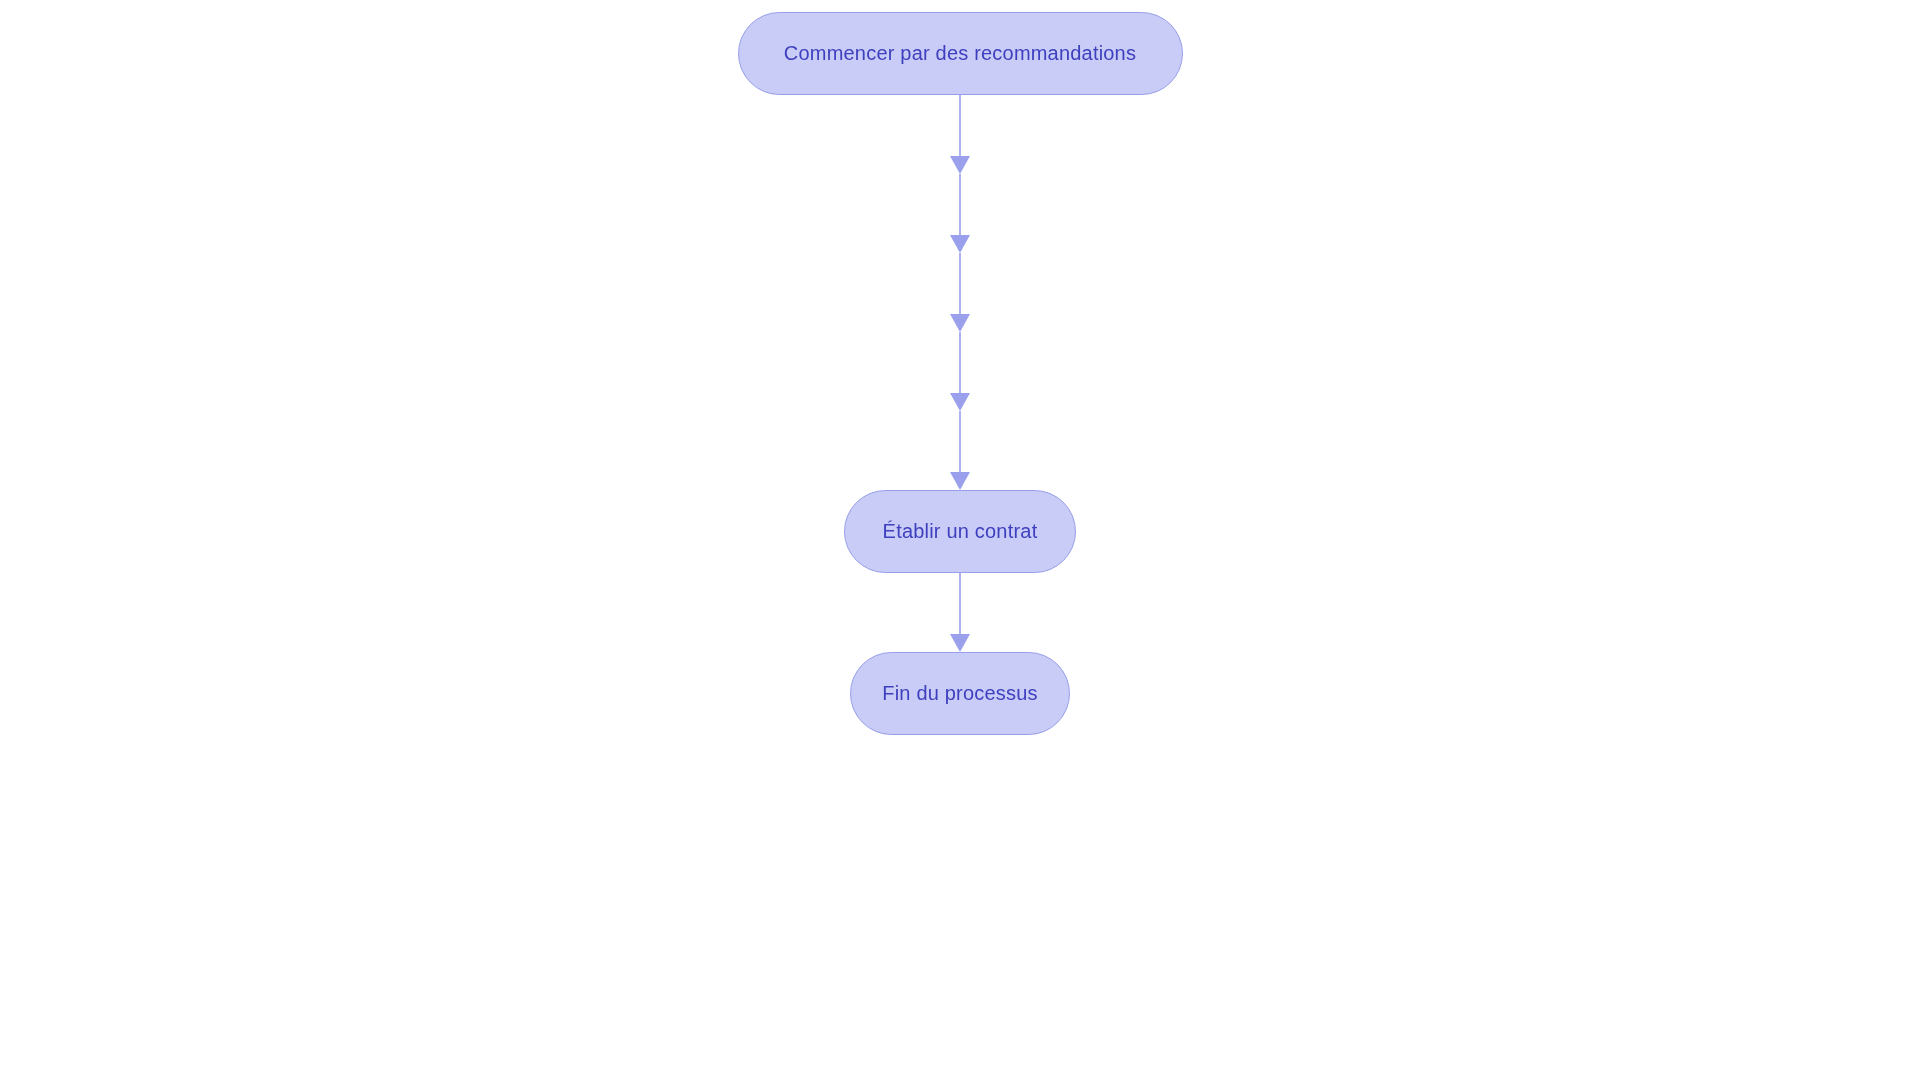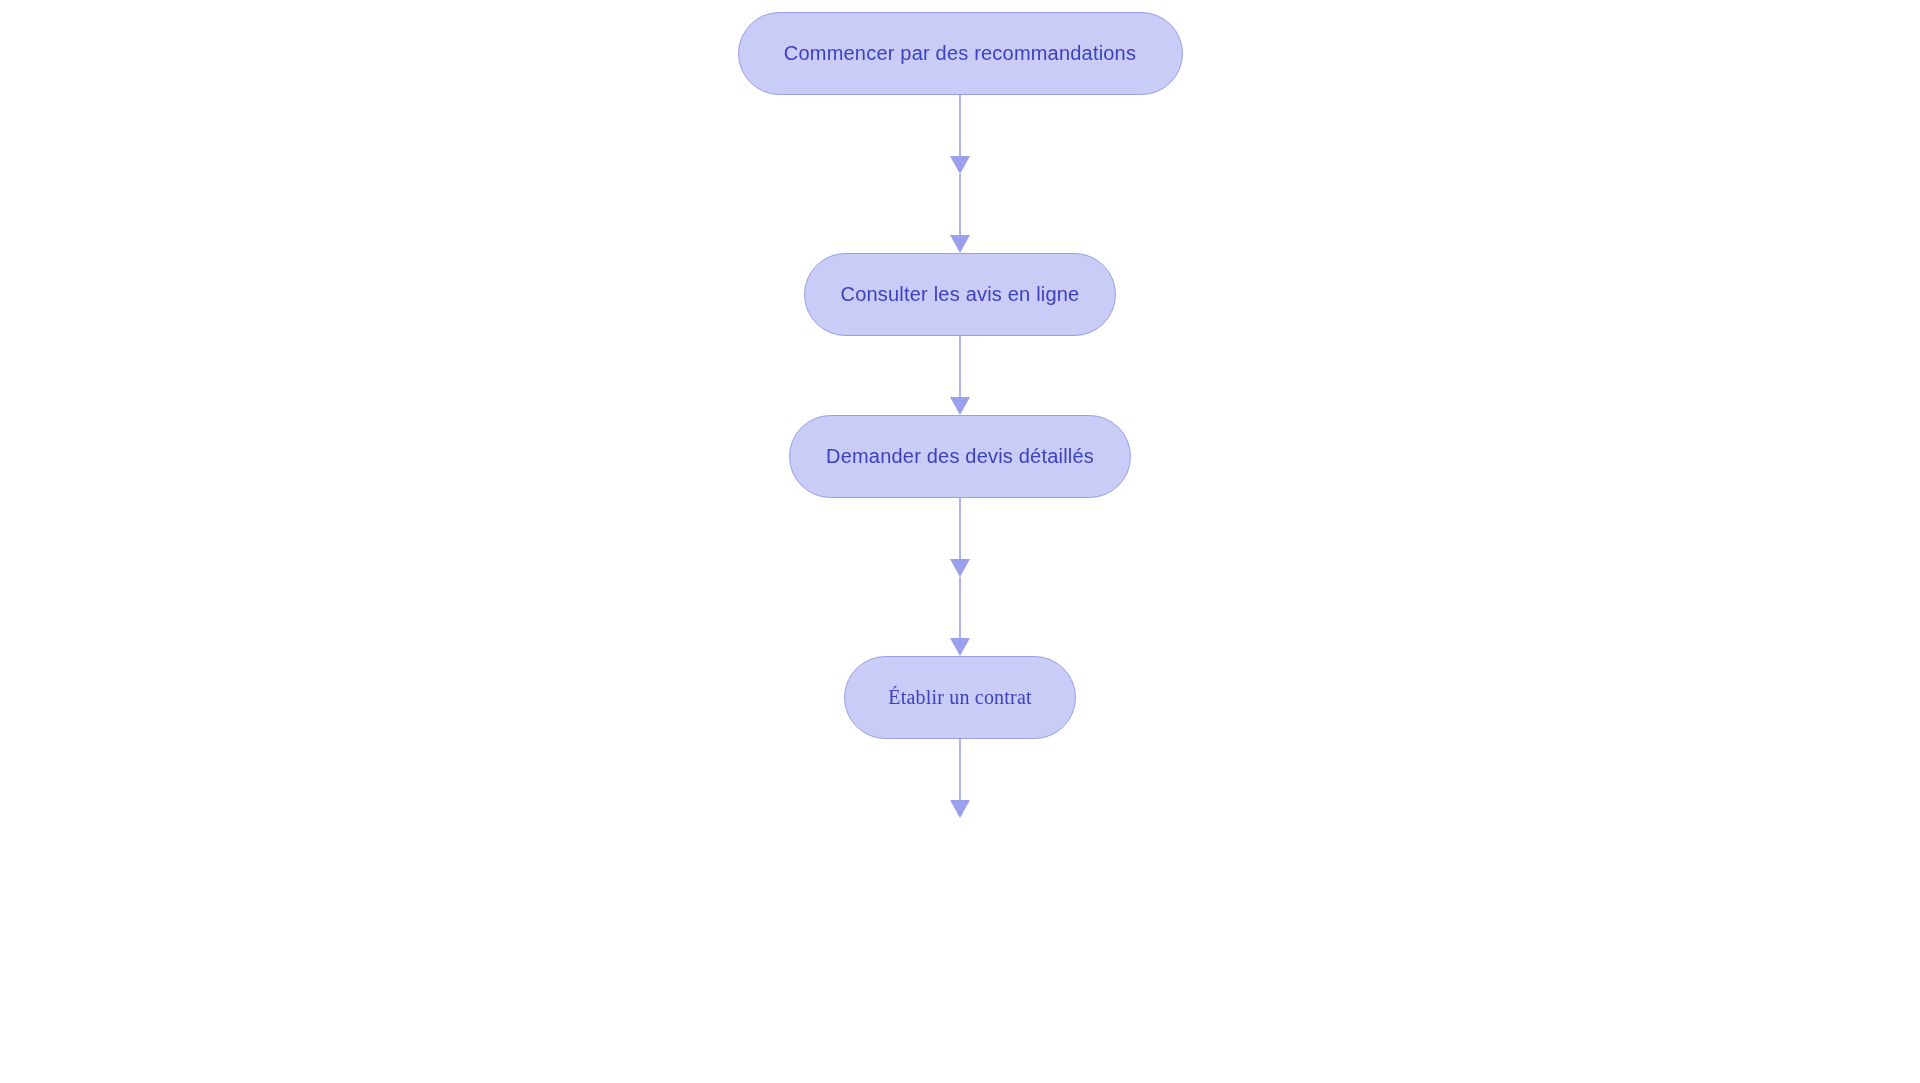--- a/index.html
+++ b/index.html
@@ -39,21 +39,21 @@
     font-size: 20px;
     letter-spacing: 0.2px;
     white-space: nowrap;
     text-align: center;
   }
   .n1 { width: 445px; }
   .n2 { width: 272px; }
   .n3 { width: 312px; }
   .n4 { width: 342px; }
   .n5 { width: 250px; }
-  .n6 { width: 232px; font-family: Liberation Serif, serif; }
+  .n6 { width: 232px; }
   .n7 { width: 220px; }
   .arrow {
     height: 79px;
     width: 24px;
     display: flex;
     flex-direction: column;
     align-items: center;
   }
   .arrow .line {
     width: 2.5px;
@@ -79,41 +79,40 @@
     <div class="line"></div>
     <div class="head"></div>
   </div>
 
 
   <div class="arrow">
     <div class="line"></div>
     <div class="head"></div>
   </div>
 
-  <div class="node n3">Consulter les avis en ligne</div>
 
   <div class="arrow">
     <div class="line"></div>
     <div class="head"></div>
   </div>
 
-  <div class="node n4">Demander des devis détaillés</div>
 
   <div class="arrow">
     <div class="line"></div>
     <div class="head"></div>
   </div>
 
 
   <div class="arrow">
     <div class="line"></div>
     <div class="head"></div>
   </div>
 
   <div class="node n6">Établir un contrat</div>
 
   <div class="arrow">
     <div class="line"></div>
     <div class="head"></div>
   </div>
 
+  <div class="node n7">Fin du processus</div>
 
 </div>
 
 </body></html>

